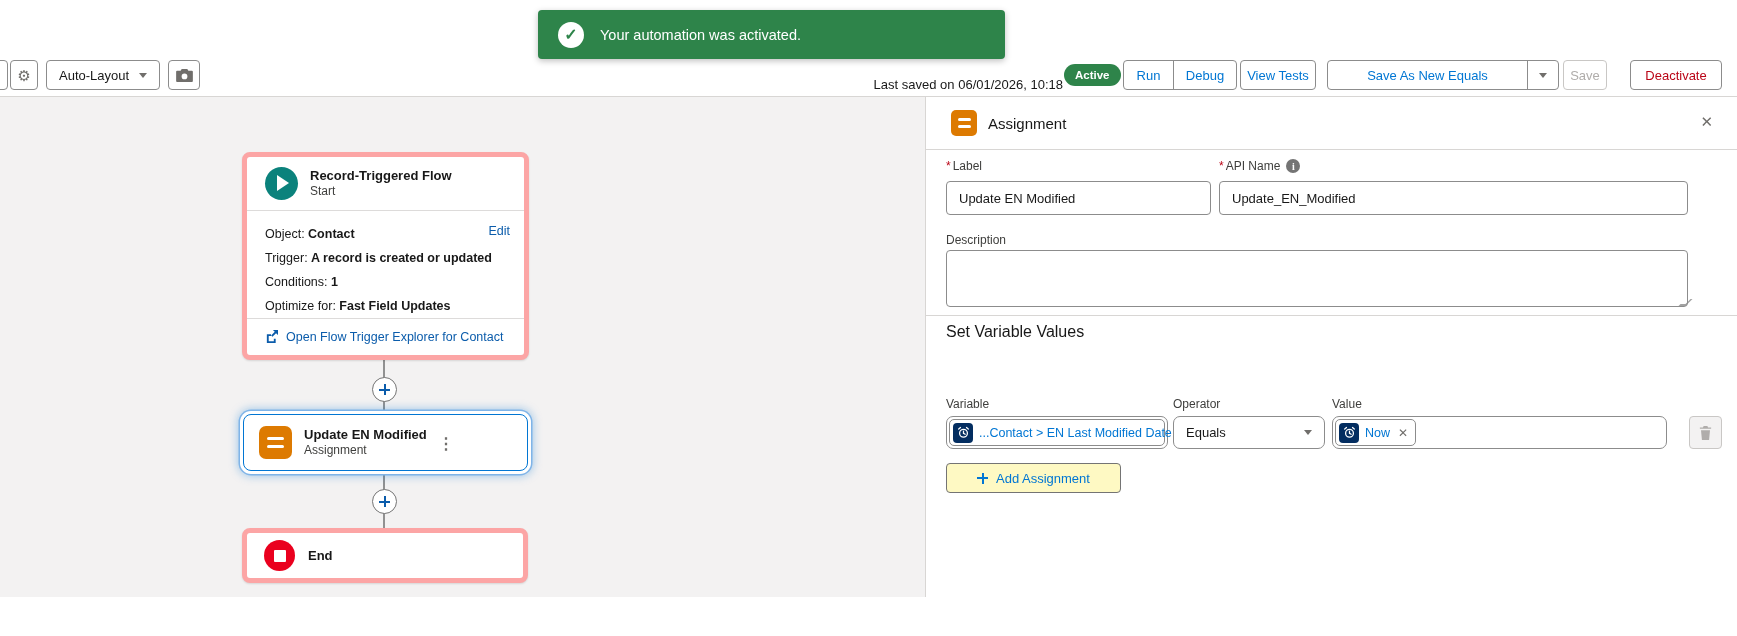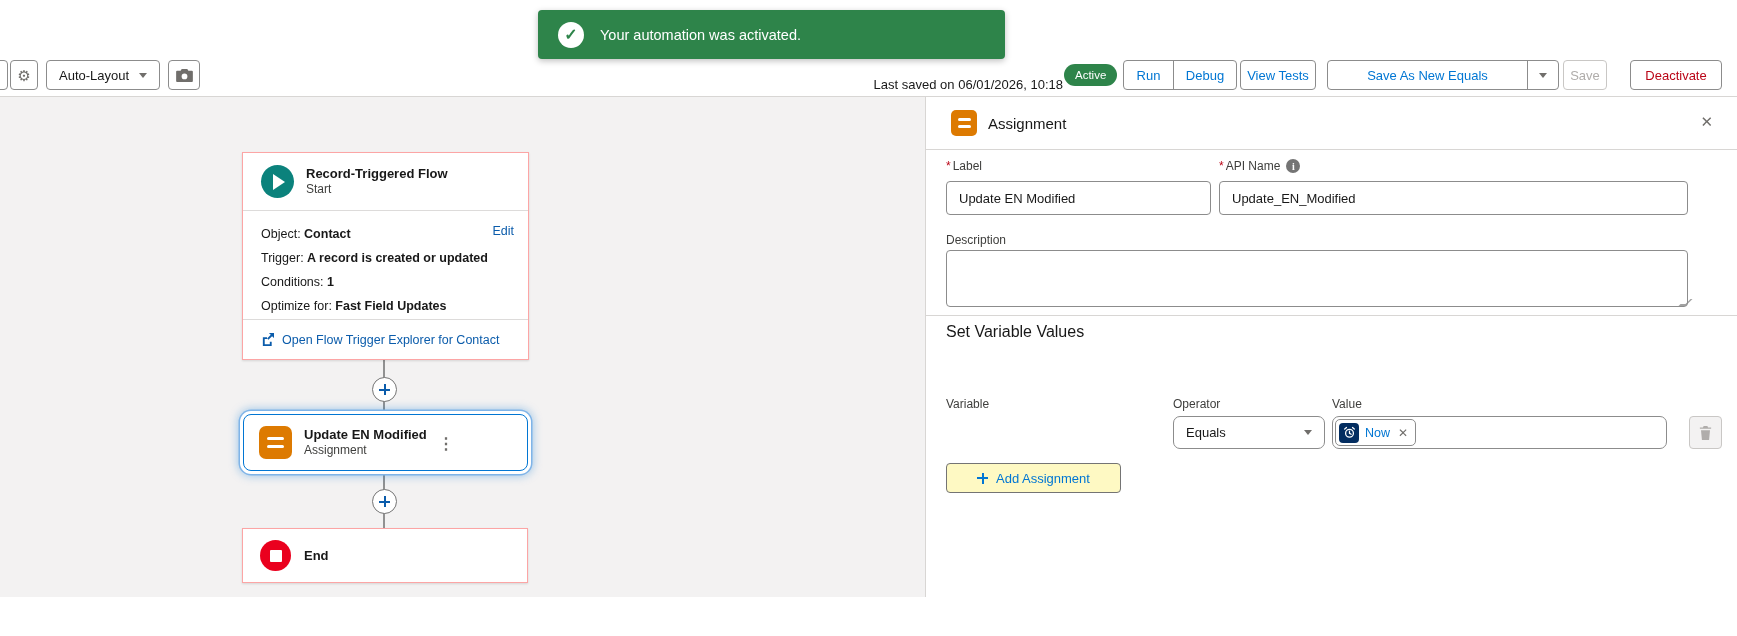--- a/index.html
+++ b/index.html
@@ -23,21 +23,21 @@
           display:flex; align-items:center; justify-content:center; font-size:13px; color:#0176d3; cursor:pointer; }
   .tbtn.icononly { color:#706e6b; }
   .partial-btn { left:-20px; width:28px; }
   .gear-btn { left:10px; width:28px; }
   .gear-glyph { font-size:15px; color:#706e6b; line-height:1; }
   .layout-btn { left:46px; width:114px; justify-content:space-between; padding:0 12px; color:#181818; }
   .tri-down-gray { width:0; height:0; border-left:4.5px solid transparent; border-right:4.5px solid transparent; border-top:5.5px solid #706e6b; }
   .camera-btn { left:168px; width:32px; }
   .last-saved { position:absolute; right:674px; top:9px; height:44px; display:flex; align-items:center; font-size:13px; color:#181818; }
   .status-badge { position:absolute; left:1064px; top:11px; height:22px; padding:0 11px; border-radius:11px; background:#2e844a;
-                  color:#fff; font-size:11.5px; font-weight:normal; display:flex; align-items:center; }
+                  color:#fff; font-size:11.5px; font-weight:bold; display:flex; align-items:center; }
   .btn-group { position:absolute; top:7px; height:30px; display:flex; background:#fff; border:1px solid #8c8c8c; border-radius:4px; overflow:hidden; }
   .btn-group .cell { display:flex; align-items:center; justify-content:center; font-size:13px; color:#0176d3; cursor:pointer; }
   .btn-group .cell + .cell { border-left:1px solid #8c8c8c; }
   .run-debug { left:1123px; }
   .run-debug .c1 { width:49px; } .run-debug .c2 { width:63px; }
   .view-tests { left:1240px; width:76px; }
   .savenew { left:1327px; }
   .savenew .c1 { width:199px; } .savenew .c2 { width:31px; }
   .save-btn { left:1563px; width:44px; color:#b0adab; border-color:#c9c7c5; cursor:default; }
   .deactivate-btn { left:1630px; width:92px; color:#ba0517; }
@@ -51,21 +51,21 @@
 
   
   .canvas { position:absolute; left:0; top:97px; width:925px; height:500px; background:#f3f2f2; }
   .connector { position:absolute; left:383px; top:357px; width:2px; height:173px; background:#919191; z-index:1; }
   .plus-node { position:absolute; width:25px; height:25px; border-radius:50%; background:#fff; border:1.5px solid #747474;
                z-index:3; display:flex; align-items:center; justify-content:center; cursor:pointer; }
   .plus-node .ph { position:absolute; width:11px; height:2px; background:#0b5cab; }
   .plus-node .pv { position:absolute; width:2px; height:11px; background:#0b5cab; }
   .plus-1 { left:372px; top:377px; } .plus-2 { left:372px; top:489px; }
 
-  .card { position:absolute; background:#fff; border:1px solid #fca5a5; border-radius:0; box-shadow:0 1px 2px rgba(0,0,0,.12); z-index:2; }
+  .card { position:absolute; background:#fff; border:5px solid #fca5a5; border-radius:8px; box-shadow:0 1px 2px rgba(0,0,0,.12); z-index:2; }
   .start-card { left:242px; top:152px; width:287px; height:208px; display:flex; flex-direction:column; }
   .node-head { display:flex; align-items:center; padding:0 18px; height:57px; }
   .start-icon { width:33px; height:33px; border-radius:50%; background:#0b827c; display:flex; align-items:center; justify-content:center; flex:none; }
   .start-icon .tri { width:0; height:0; border-top:8px solid transparent; border-bottom:8px solid transparent; border-left:12px solid #fff; margin-left:3px; }
   .node-titles { margin-left:12px; }
   .node-title { font-size:13px; font-weight:bold; color:#181818; line-height:15px; }
   .node-sub { font-size:12px; color:#3e3e3c; line-height:15px; margin-top:1px; }
   .start-details { border-top:1px solid #dddbda; flex:1; padding:11px 18px 0 18px; position:relative; }
   .srow { font-size:12.5px; line-height:24px; color:#181818; white-space:nowrap; }
   .srow b { font-weight:bold; }
@@ -269,20 +269,35 @@
     <textarea class="tinput desc-area" value="" style=""></textarea>
     <div class="grip"></div>
 
     <div class="panel-div"></div>
     <div class="sec-title">Set Variable Values</div>
 
     <div class="col-lbl col-var">Variable</div>
     <div class="col-lbl col-op">Operator</div>
     <div class="col-lbl col-val">Value</div>
 
+    <div class="res-box var-box">
+      <div class="pill">
+        <span class="dt-icon">
+          <svg width="15" height="15" viewBox="0 0 20 20">
+              <g stroke="#fff" fill="none" stroke-width="1.7" stroke-linecap="round">
+            <circle cx="10" cy="11" r="5.2"></circle>
+                <path d="M10 8.2v3l2.2 1.2"></path>
+                <path d="M3.6 5.4l2.4-2M16.4 5.4l-2.4-2"></path>
+          </g>
+            </svg>
+        </span>
+        <span class="pill-text">...Contact &gt; EN Last Modified Date</span>
+        <span class="pill-x">✕</span>
+      </div>
+    </div>
 
     <div class="op-select">
       <span>Equals</span>
       <span class="tri-down-gray"></span>
     </div>
 
     <div class="res-box val-box">
       <div class="pill">
         <span class="dt-icon">
           <svg width="15" height="15" viewBox="0 0 20 20">

